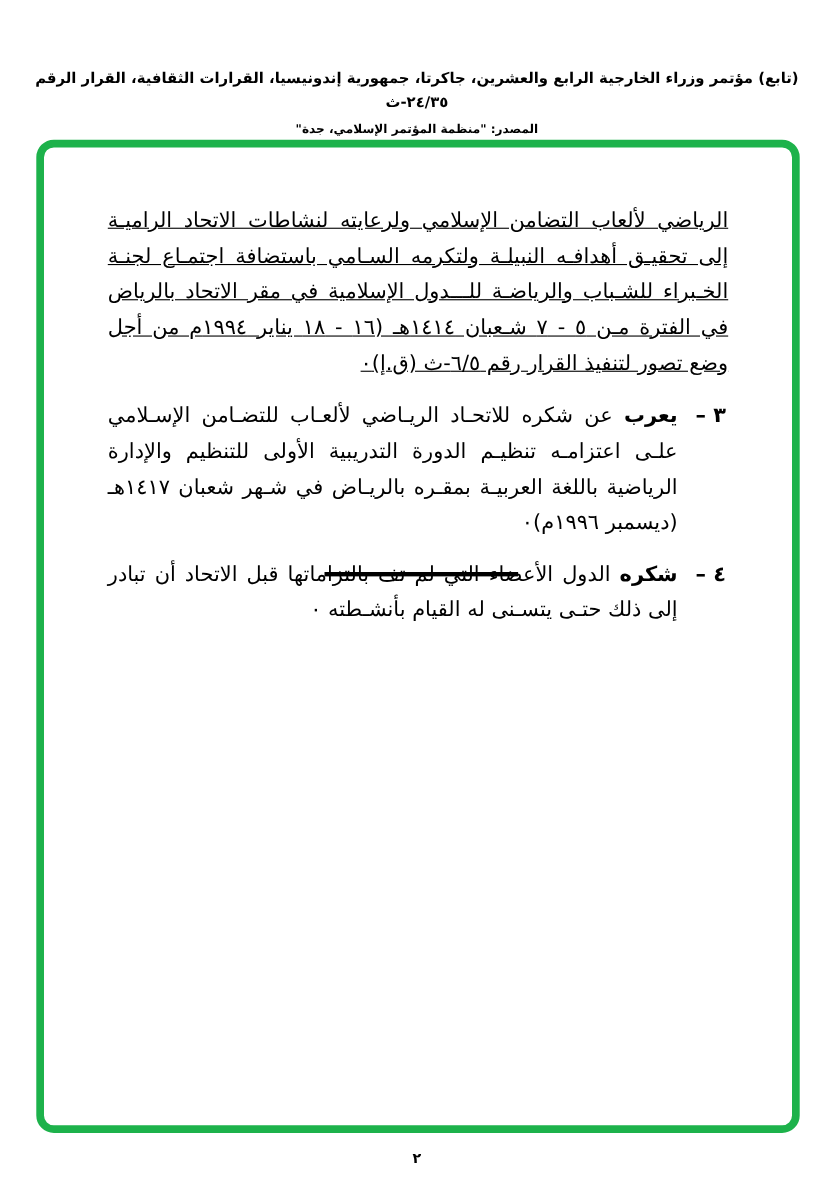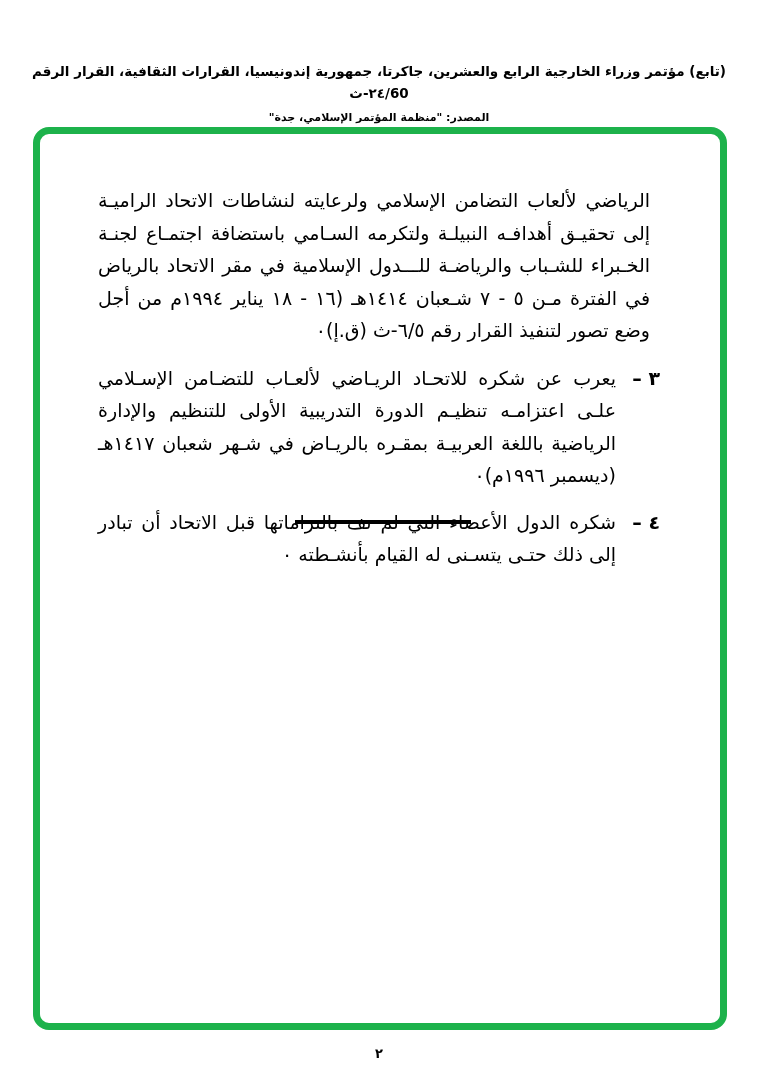--- a/index.html
+++ b/index.html
@@ -48,36 +48,37 @@
   }
   .frame-content {
     direction: rtl;
     box-sizing: border-box;
     padding: 50px 58px 0 58px;
     font-size: 19px;
     line-height: 32.5px;
     text-align: justify;
   }
   .intro {
-    margin: 0 12px 15px 0;
+    margin: 0 0 15px 0;
+    text-decoration: underline;
   }
   .item {
     position: relative;
     padding-right: 46px;
     margin: 0 0 14px 0;
   }
   .item-number {
     position: absolute;
     right: 2px;
     top: 0;
     font-weight: bold;
     white-space: nowrap;
   }
   .item-lead {
-    font-weight: normal;
+    font-weight: bold;
   }
   .divider {
     position: absolute;
     left: 295px;
     top: 520px;
     width: 176px;
     height: 4px;
     background: #000000;
   }
   .page-number {
@@ -88,21 +89,21 @@
     text-align: center;
     font-size: 13px;
     font-weight: bold;
     direction: rtl;
   }
 </style>
 </head>
 <body>
 
 <div class="header">
-  <div class="header-line1">(تابع) مؤتمر وزراء الخارجية الرابع والعشرين، جاكرتا، جمهورية إندونيسيا، القرارات الثقافية، القرار الرقم ٢٤/60-ث</div>
+  <div class="header-line1">(تابع) مؤتمر وزراء الخارجية الرابع والعشرين، جاكرتا، جمهورية إندونيسيا، القرارات الثقافية، القرار الرقم ٢٤/٣٥-ث</div>
   <div class="header-line2">المصدر: "منظمة المؤتمر الإسلامي، جدة"</div>
 </div>
 
 <div class="frame">
   <div class="frame-content">
 
     <p class="intro">الرياضي لألعاب التضامن الإسلامي ولرعايته لنشاطات الاتحاد الراميـة إلى تحقيـق أهدافـه النبيلـة ولتكرمه السـامي باستضافة اجتمـاع لجنـة الخـبراء للشـباب والرياضـة للـــدول الإسلامية في مقر الاتحاد بالرياض في الفترة مـن ٥ - ٧ شـعبان ١٤١٤هـ (١٦ - ١٨ يناير ١٩٩٤م من أجل وضع تصور لتنفيذ القرار رقم ٦/٥-ث (ق.إ)٠</p>
 
     <div class="item">
       <span class="item-number">٣ –</span>

